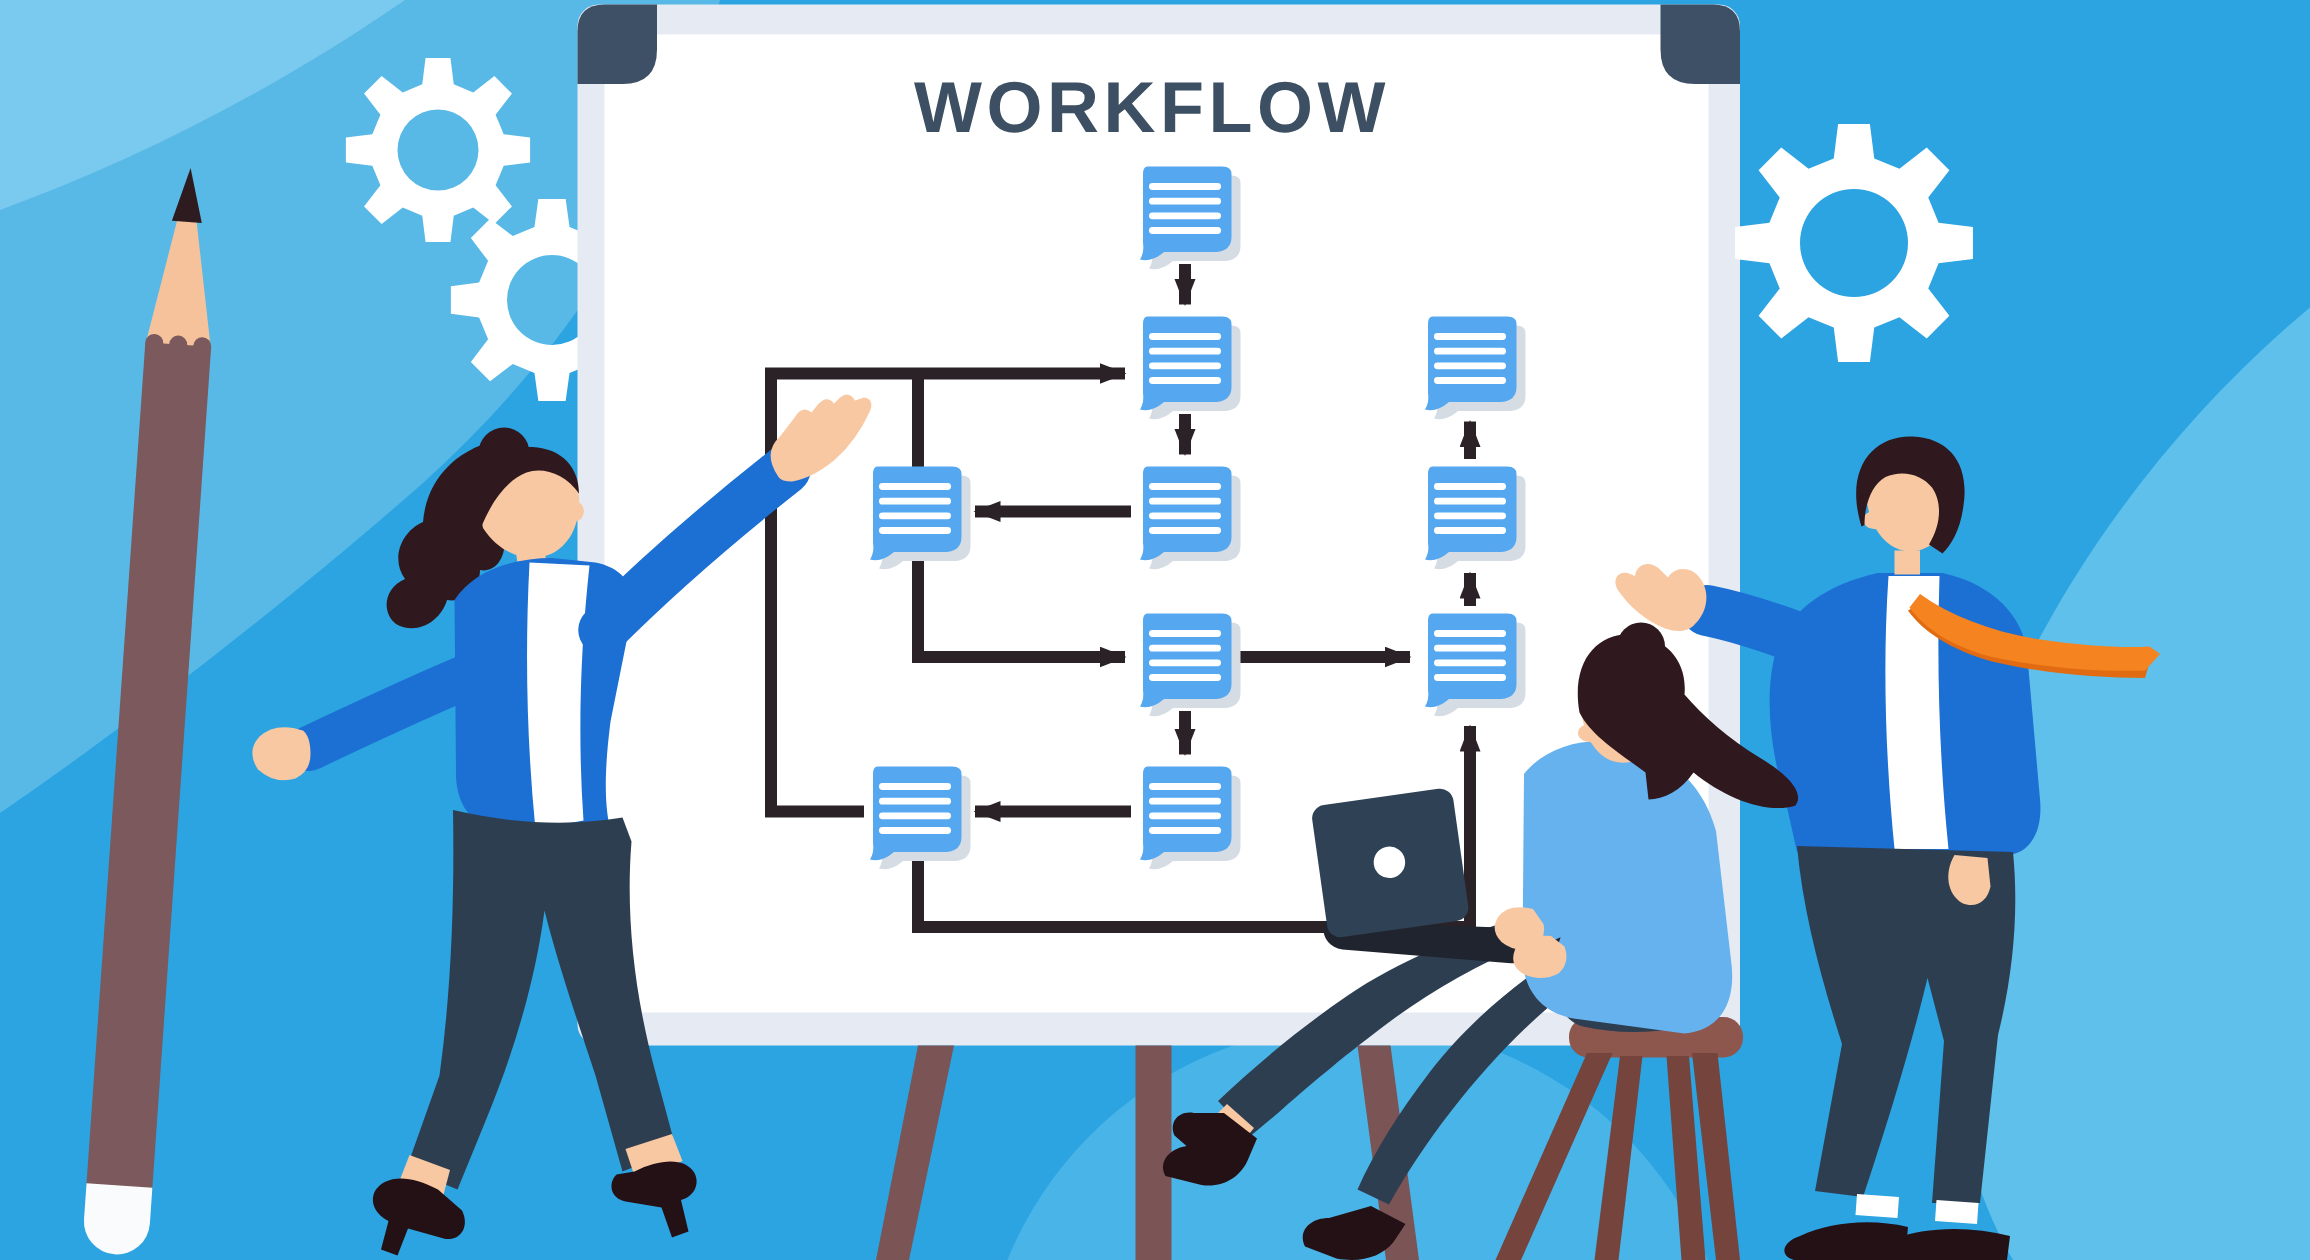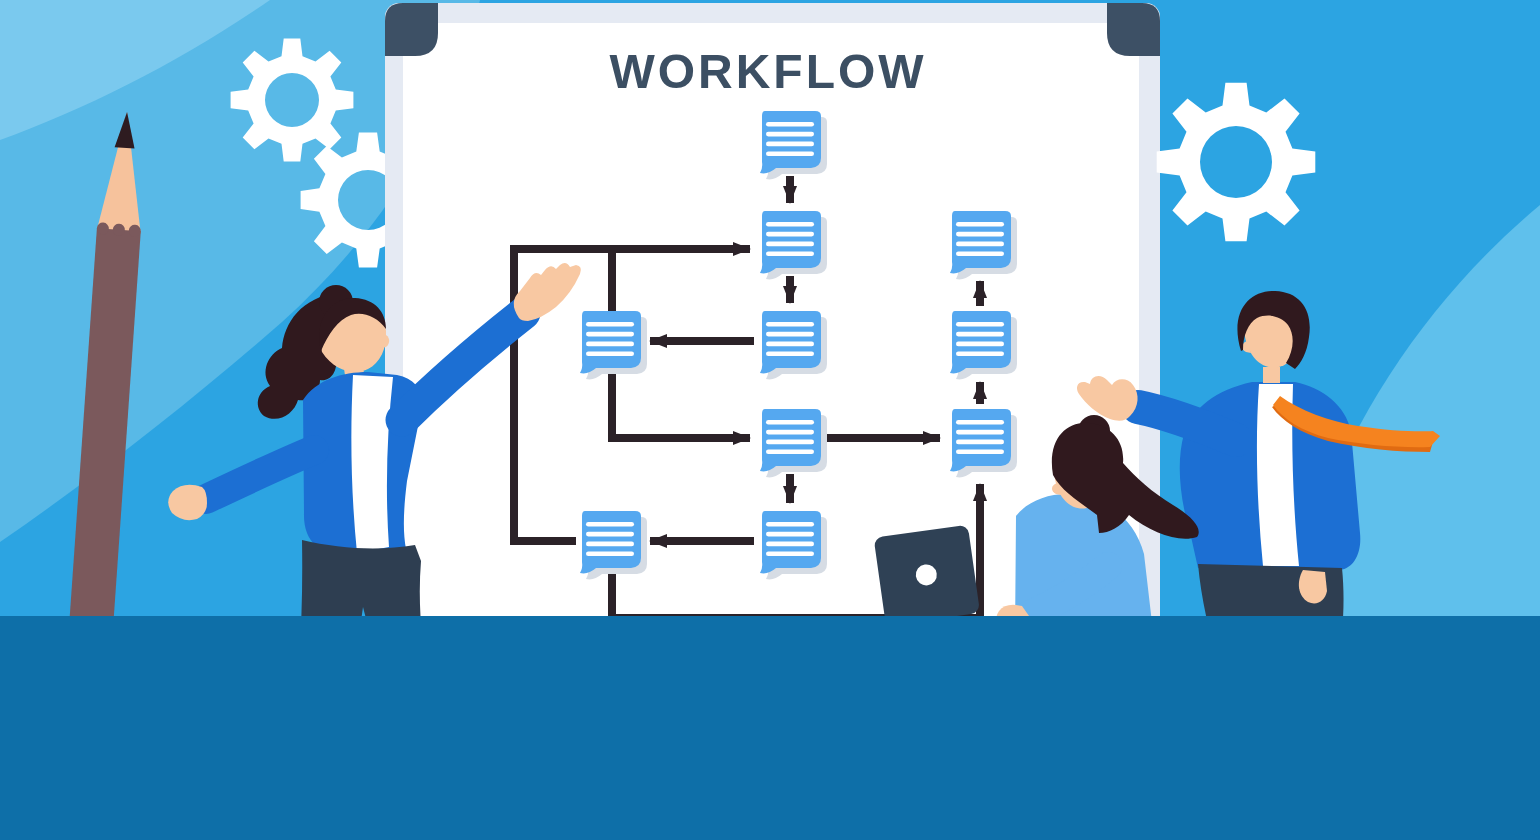--- a/index.html
+++ b/index.html
@@ -1,18 +1,18 @@
 <!DOCTYPE html>
 <html style="--bg-base: #2CA4E2; --bg-wave-light: #58B9E7; --bg-wave-lighter: #7AC9EE; --bg-wave-blob: #5FC0EC; --bg-wave-circle: #49B4E7; --board-white: #FFFFFF; --board-frame: #E5EAF3; --board-corner: #3D5065; --title-color: #3C4F63; --note-blue: #55A8F0; --note-shadow: #D6DCE4; --note-stripe: #FFFFFF; --arrow-dark: #2B2228; --gear-white: #FFFFFF; --skin: #F8C8A2; --hair-dark: #30191E; --blazer-blue: #1C6FD3; --sweater-blue: #66B2EE; --pants-navy: #2E3E51; --shoe-dark: #241116; --sock-white: #FFFFFF; --tie-orange: #F5831F; --tie-shade: #E06B12; --pencil-body: #7B595C; --pencil-wood: #F6C29C; --pencil-tip: #2E1B20; --pencil-eraser: #FAFBFC; --easel-brown: #7B5456; --stool-seat: #8D574D; --stool-leg: #74443D; --laptop-body: #2F4155; --laptop-base: #20242E;"><head>
 <meta charset="utf-8">
 <style>
   html,body{margin:0;padding:0;background:#0e6fa8;}
   .stage{
     position:relative;
-    width:1540px;height:616px;
+    width:1540px;height:840px;
     overflow:hidden;
     font-family:"Liberation Sans","DejaVu Sans",sans-serif;
     background:var(--bg-base,#2CA4E2);
   }
   .stage svg{position:absolute;left:0;top:0;display:block;}
   .board-title{
     font-family:"Liberation Sans","DejaVu Sans",sans-serif;
     font-weight:bold;
     font-size:48px;
     letter-spacing:3px;

